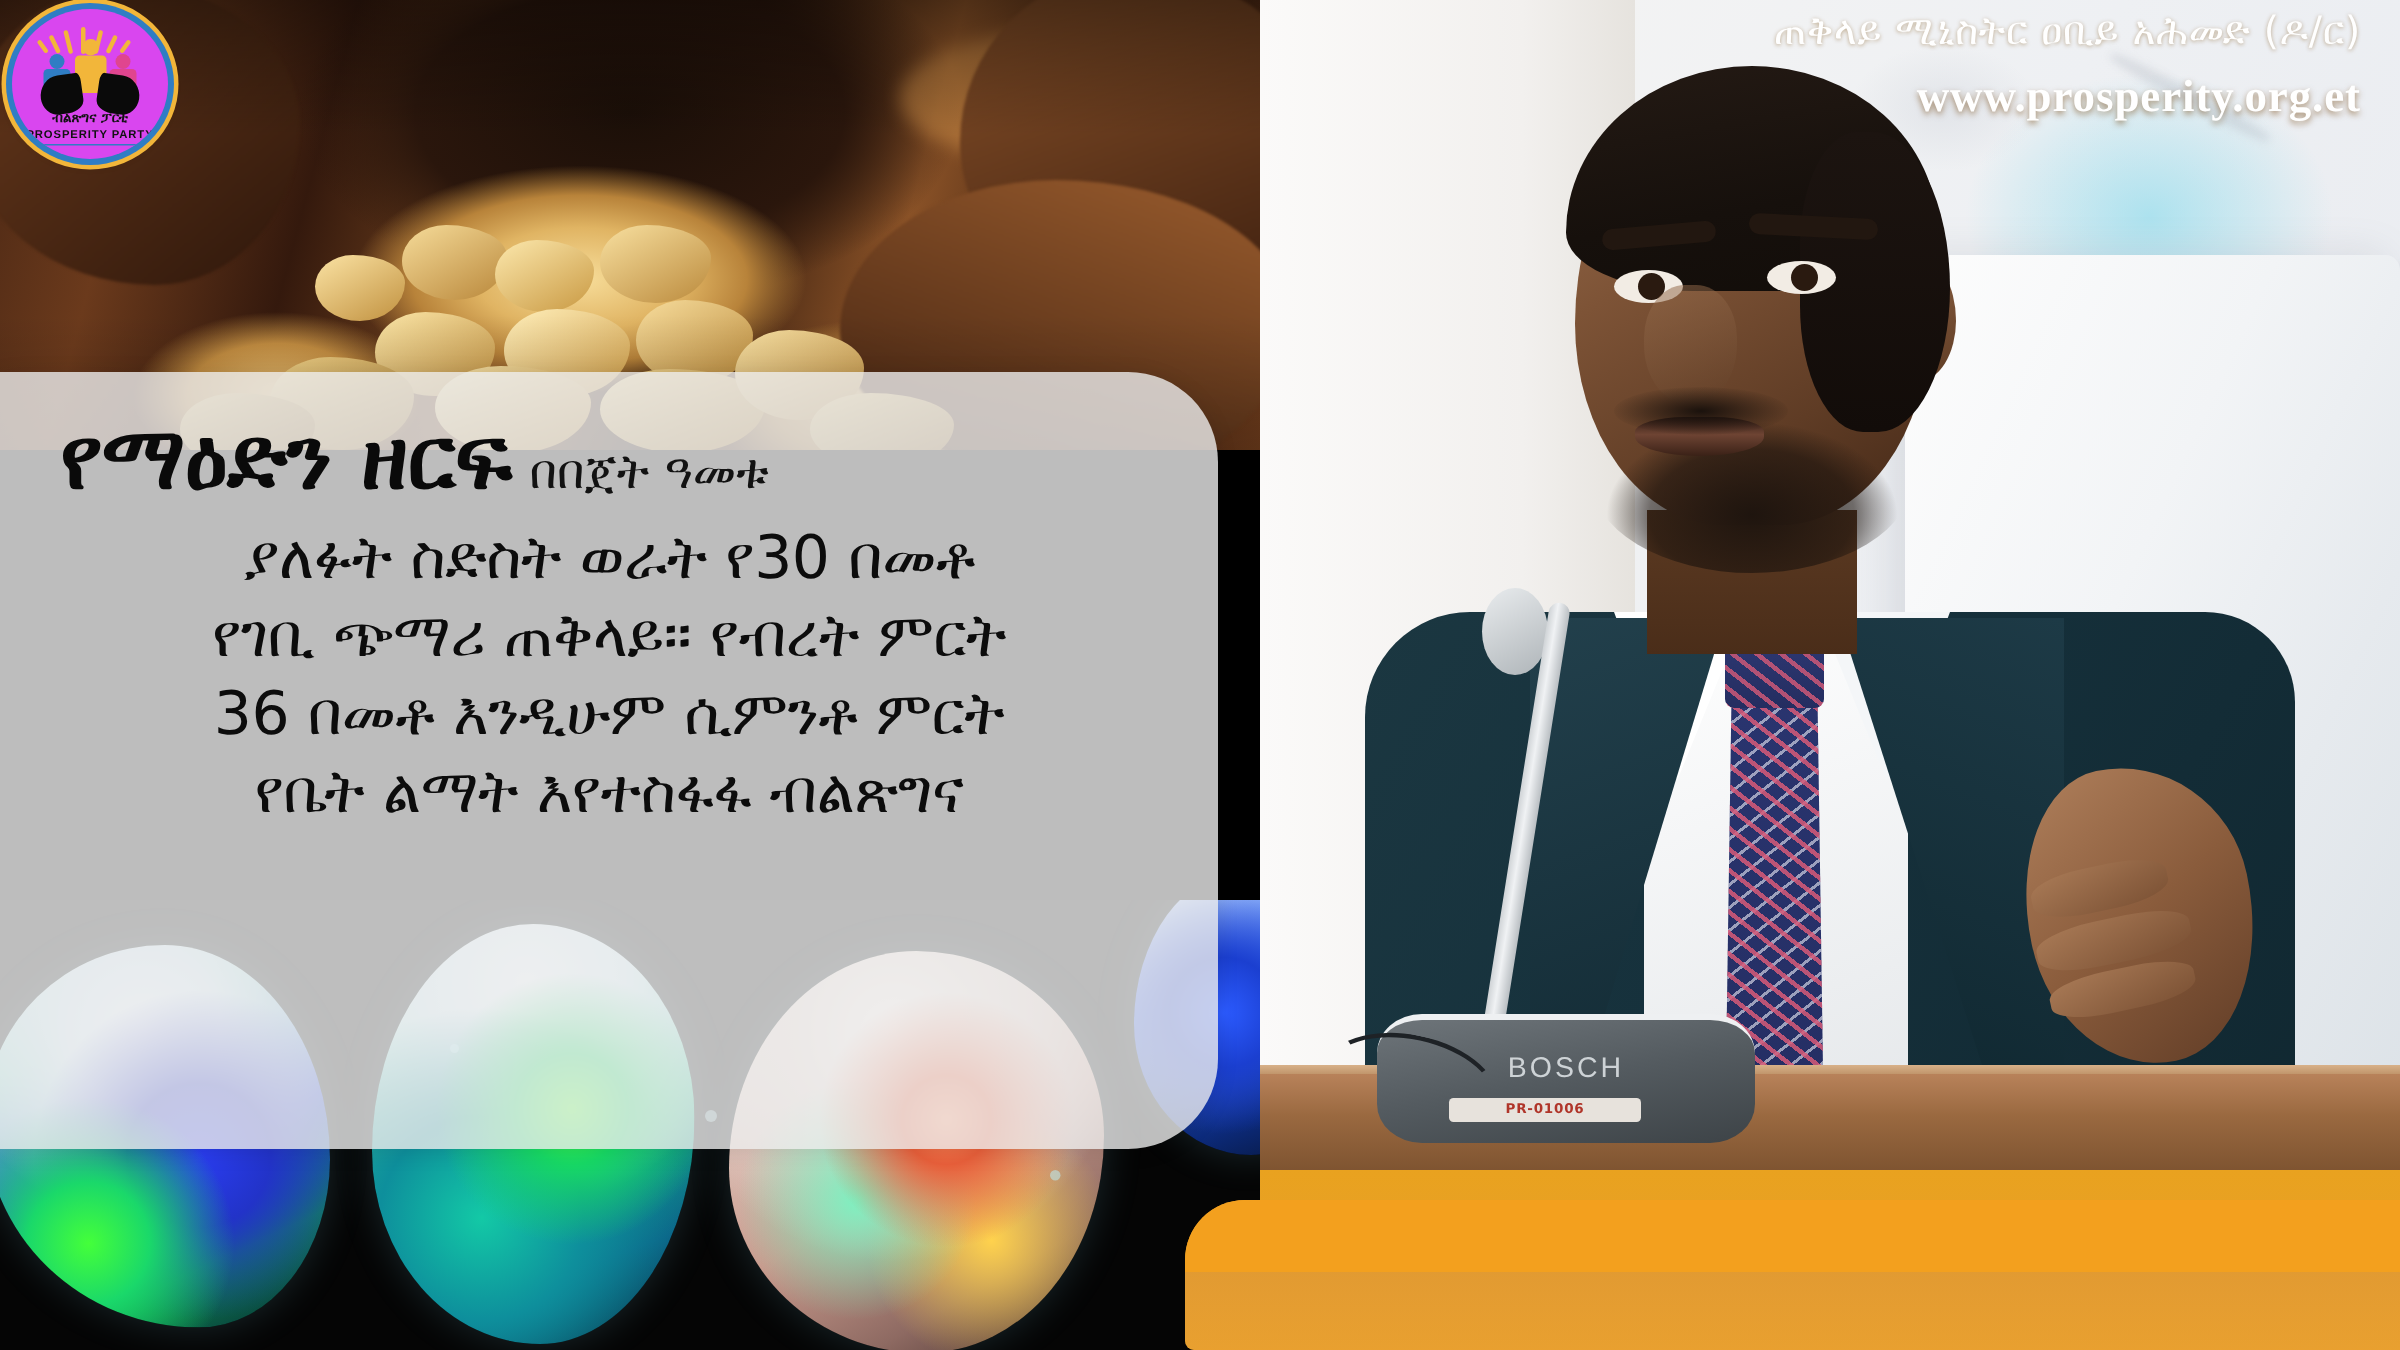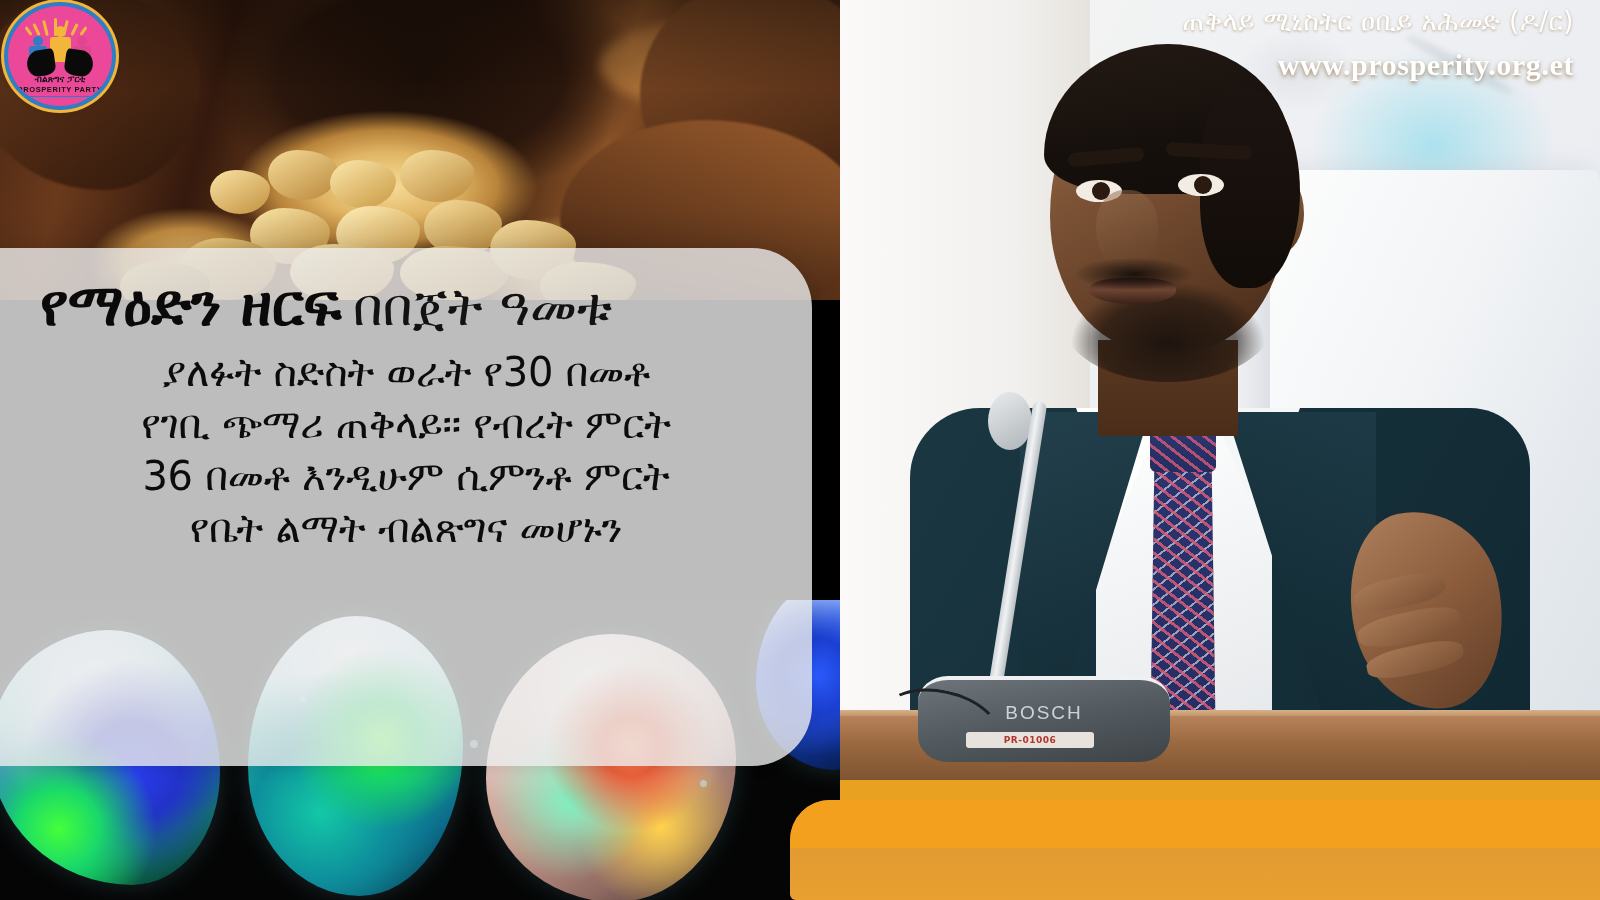--- a/index.html
+++ b/index.html
@@ -155,27 +155,27 @@
     text-shadow:0 2px 4px rgba(110,60,0,.55);}
 
   
   .panel{position:absolute;left:0;top:248px;width:812px;height:518px;
     background:rgba(236,236,236,.80);
     border-top-right-radius:60px;border-bottom-right-radius:60px;
     box-shadow:0 2px 14px rgba(0,0,0,.10);overflow:hidden;}
   .panel-inner{position:relative;width:100%;height:100%;padding:28px 34px 20px 34px;}
   .headline{margin:0;padding:0 0 6px 6px;line-height:1.0;white-space:nowrap;}
   .headline .h-strong{font-size:58px;font-weight:bold;color:#0a0a0a;letter-spacing:-.5px;}
-  .headline .h-sub{font-size:52px;font-weight:normal;color:#121212;margin-left:12px;}
+  .headline .h-sub{font-size:32px;font-weight:normal;color:#121212;margin-left:12px;}
   .body-lines{margin:0;padding:6px 0 0 0;text-align:center;}
   .body-lines div{font-size:40px;line-height:1.30;color:#0c0c0c;white-space:nowrap;letter-spacing:-.3px;}
 
   
   .logo{position:absolute;left:8px;top:6px;width:104px;height:100px;border-radius:50%;
-    background:#ec4899;overflow:hidden;
+    background:#d946ef;overflow:hidden;
     box-shadow:0 0 0 4px #2f7dc4, 0 0 0 7px #f2b63a, 0 2px 8px rgba(0,0,0,.45);}
   .logo .rays{position:absolute;left:50%;top:8px;transform:translateX(-50%);width:70px;height:22px;}
   .logo .rays i{position:absolute;bottom:0;width:3px;border-radius:2px;background:#f2b63a;display:block;}
   .logo .ppl{position:absolute;left:50%;top:20px;transform:translateX(-50%);width:62px;height:34px;}
   .logo .ppl span{position:absolute;display:block;}
   .logo .ppl span.hd{border-radius:50%;}
   .logo .ppl span.bd{border-radius:3px 3px 1px 1px;}
   .logo .hands{position:absolute;left:50%;top:44px;transform:translateX(-50%);width:66px;height:26px;}
   .logo .hands i{position:absolute;bottom:0;width:28px;height:26px;background:#0a0a0a;display:block;}
   .logo .hands i.l{left:0;border-radius:60% 14% 50% 50%/70% 30% 40% 60%;transform:rotate(-8deg);}
@@ -292,21 +292,21 @@
 
   <div class="panel">
     <div class="panel-inner">
       <h1 class="headline">
         <span class="h-strong">የማዕድን ዘርፍ</span><span class="h-sub">በበጀት ዓመቱ</span>
       </h1>
       <div class="body-lines">
         <div>ያለፉት ስድስት ወራት የ30 በመቶ</div>
         <div>የገቢ ጭማሪ ጠቅላይ፡፡ የብረት ምርት</div>
         <div>36 በመቶ እንዲሁም ሲምንቶ ምርት</div>
-        <div>የቤት ልማት ብልጽግና መሆኑን</div>
+        <div>የቤት ልማት እየተስፋፋ ብልጽግና</div>
       </div>
     </div>
   </div>
 
   <div class="logo">
     <div class="rays">
       <i style="left:2px;height:10px;transform:rotate(-36deg);"></i>
       <i style="left:10px;height:13px;transform:rotate(-26deg);"></i>
       <i style="left:19px;height:16px;transform:rotate(-14deg);"></i>
       <i style="left:29px;height:18px;"></i>

